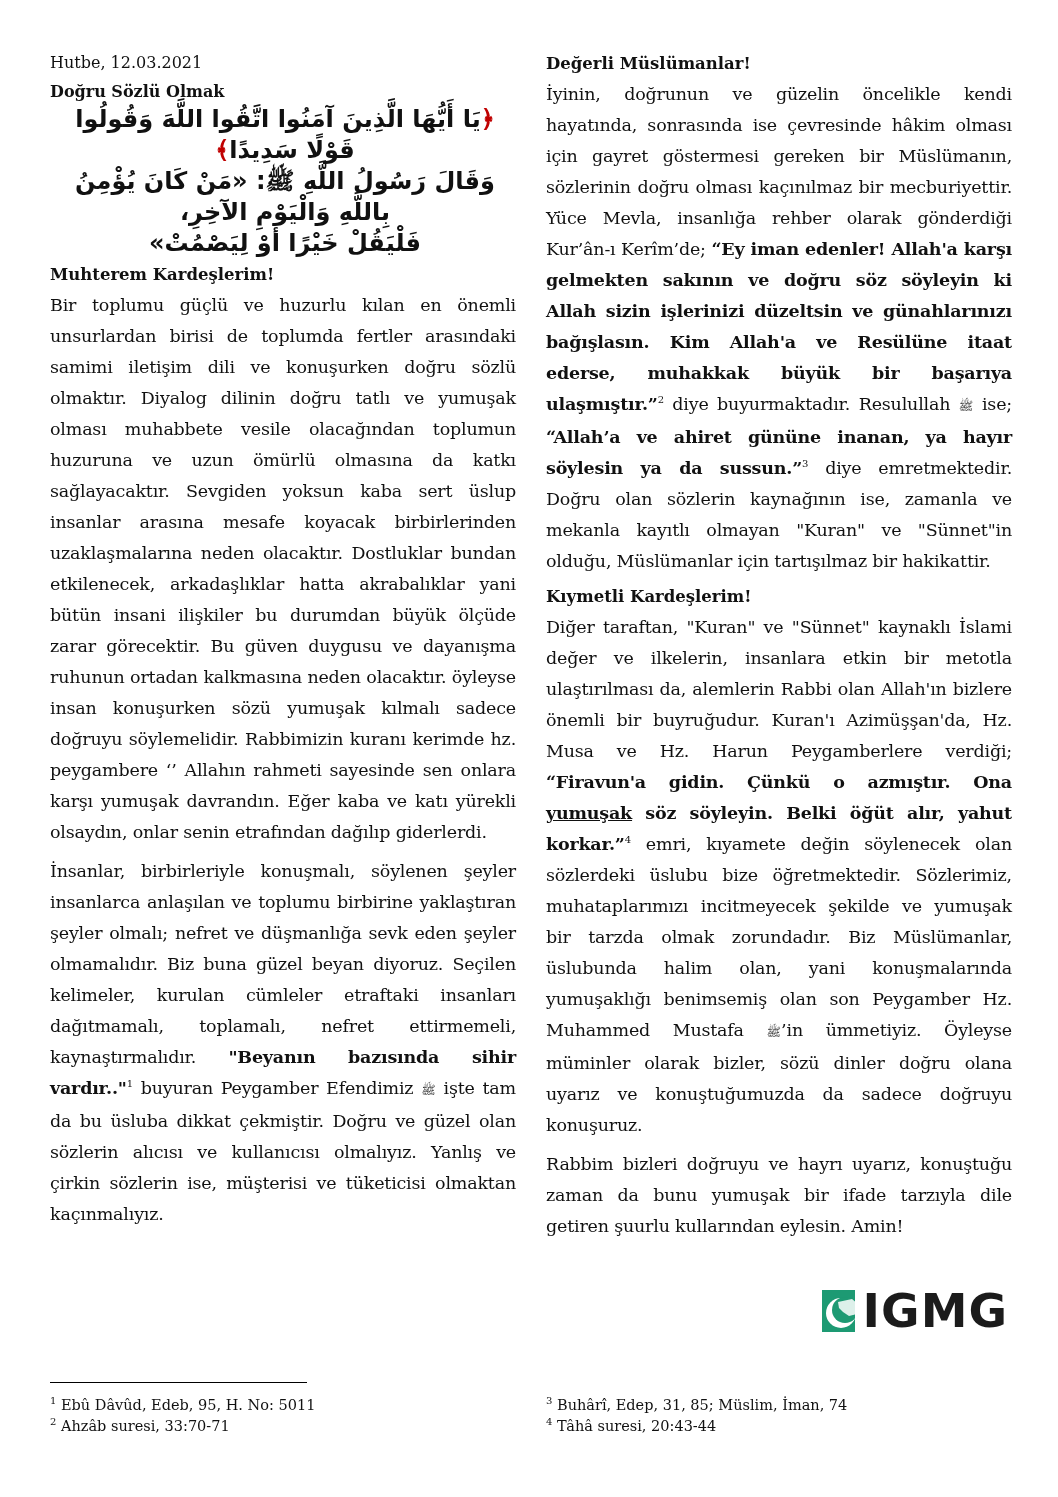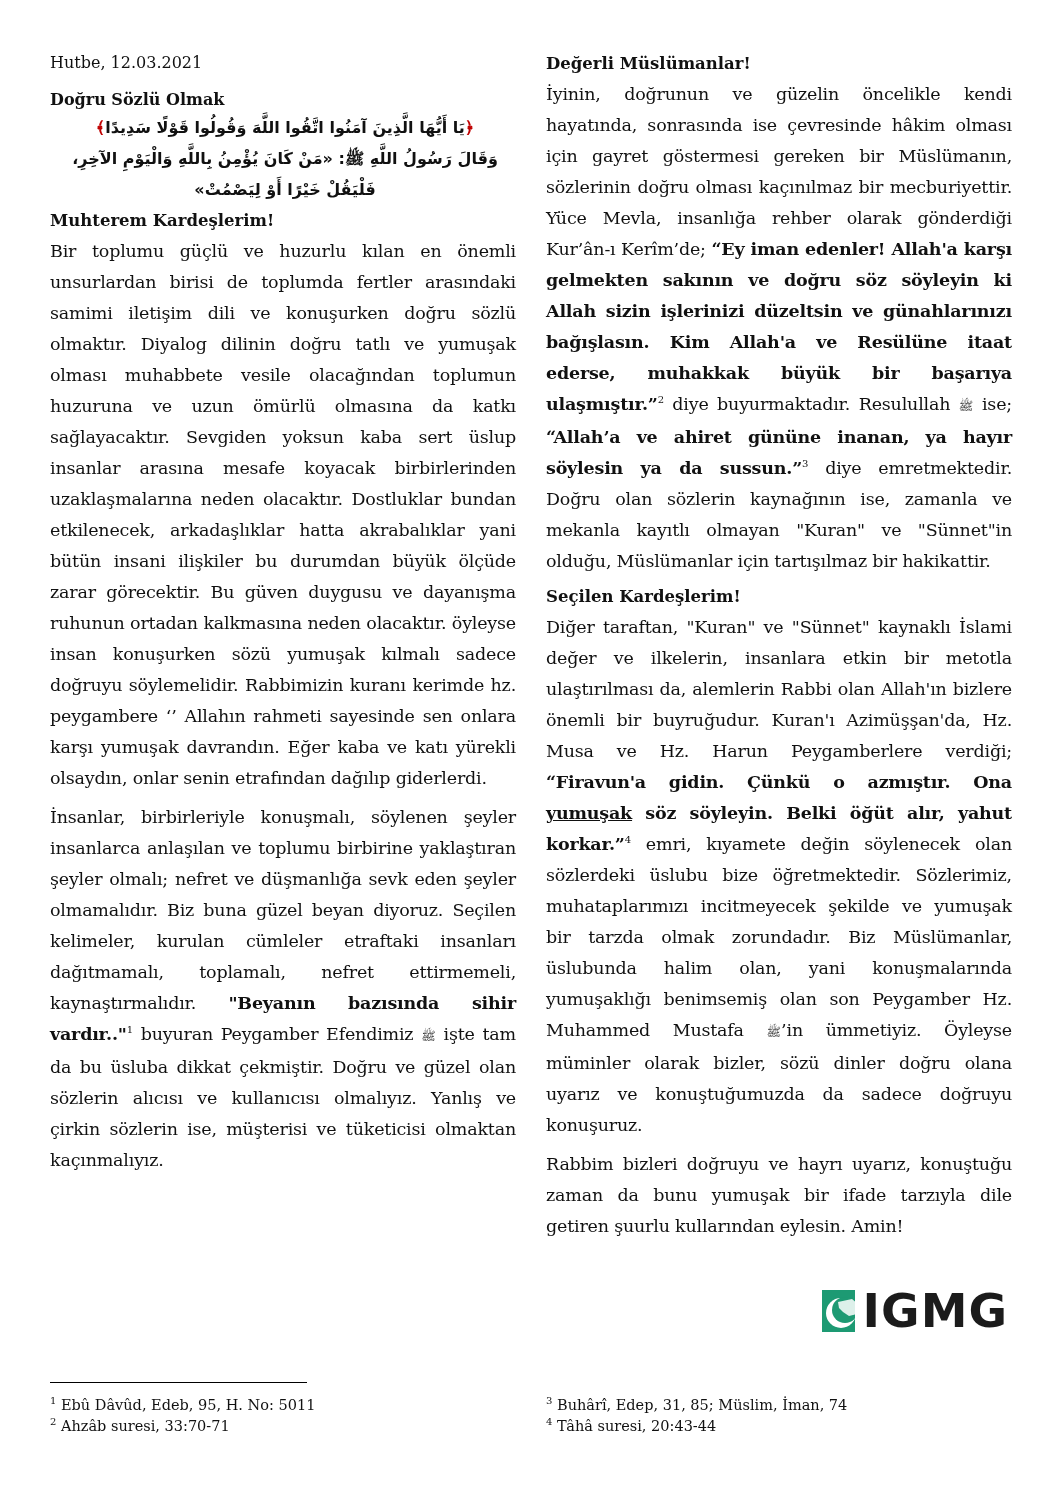--- a/index.html
+++ b/index.html
@@ -2,22 +2,22 @@
 <html><head>
 <meta charset="utf-8">
 <style>
   html, body { margin: 0; padding: 0; background: #ffffff; }
   body { width: 1058px; height: 1497px; position: relative; overflow: hidden;
          font-family: "DejaVu Serif", "Liberation Serif", serif; color: #111; }
   .col { position: absolute; top: 52px; width: 470px; }
   .col-left { left: 50px; }
   .col-right { left: 546px; }
   .meta-line { font-size: 16px; line-height: 22px; margin: 0; }
-  .title { font-weight: bold; font-size: 16px; line-height: 20px; margin: 16px 0 2px 0; }
-  .arabic { direction: rtl; text-align: center; font-size: 16px; line-height: 31px;
+  .title { font-weight: bold; font-size: 16px; line-height: 20px; margin: 8px 0 2px 0; }
+  .arabic { direction: rtl; text-align: center; font-size: 24px; line-height: 31px;
             font-family: "DejaVu Sans", sans-serif; font-weight: bold; margin: 0; }
   .arabic .br { color: #c00000; }
   h2.heading { font-weight: bold; font-size: 16.5px; line-height: 24px; margin: 4px 0 3px 0; }
   p.body { font-size: 17.5px; line-height: 31px; text-align: justify; margin: 0 4px 8px 0;
            letter-spacing: -0.2px; }
   p.body b { font-weight: bold; }
   sup { font-size: 10px; line-height: 0; }
   .salat { font-size: 12px; }
   .u { text-decoration: underline; }
   .logo { position: absolute; left: 822px; top: 1289px; width: 186px; height: 44px;
@@ -50,21 +50,21 @@
 
   <h2 class="heading">Muhterem Kardeşlerim!</h2>
   <p class="body">Bir toplumu güçlü ve huzurlu kılan en önemli unsurlardan birisi de toplumda fertler arasındaki samimi iletişim dili ve konuşurken doğru sözlü olmaktır.  Diyalog dilinin doğru tatlı ve yumuşak olması muhabbete vesile olacağından toplumun huzuruna ve uzun ömürlü olmasına da katkı sağlayacaktır.  Sevgiden yoksun kaba sert üslup insanlar arasına mesafe koyacak birbirlerinden uzaklaşmalarına neden olacaktır. Dostluklar bundan etkilenecek, arkadaşlıklar  hatta akrabalıklar yani bütün insani ilişkiler bu durumdan büyük ölçüde zarar görecektir. Bu güven duygusu ve dayanışma ruhunun  ortadan kalkmasına neden olacaktır.   öyleyse insan konuşurken sözü yumuşak kılmalı sadece doğruyu söylemelidir. Rabbimizin kuranı kerimde hz. peygambere  ‘’ Allahın rahmeti sayesinde sen onlara karşı yumuşak davrandın. Eğer kaba ve katı yürekli olsaydın, onlar senin etrafından dağılıp giderlerdi.</p>
   <p class="body"><span>İnsanlar, birbirleriyle konuşmalı, söylenen şeyler insanlarca anlaşılan ve toplumu birbirine yaklaştıran şeyler olmalı; nefret ve düşmanlığa sevk eden şeyler olmamalıdır. Biz buna güzel beyan diyoruz. Seçilen kelimeler, kurulan cümleler etraftaki insanları dağıtmamalı, toplamalı, nefret ettirmemeli, kaynaştırmalıdır. </span><b>"Beyanın bazısında sihir vardır.."</b><sup>1</sup><span> buyuran Peygamber Efendimiz </span><span class="salat">ﷺ</span><span> işte tam da bu üsluba dikkat çekmiştir. Doğru ve güzel olan sözlerin alıcısı ve kullanıcısı olmalıyız. Yanlış ve çirkin sözlerin ise, müşterisi ve tüketicisi olmaktan kaçınmalıyız.</span></p>
 </div>
 
 <div class="col col-right">
   <h2 class="heading" style="margin-top:0;">Değerli Müslümanlar!</h2>
   <p class="body"><span>İyinin, doğrunun ve güzelin öncelikle kendi hayatında, sonrasında ise çevresinde hâkim olması için gayret göstermesi gereken bir Müslümanın, sözlerinin doğru olması kaçınılmaz bir mecburiyettir. Yüce Mevla, insanlığa rehber olarak gönderdiği Kur’ân-ı Kerîm’de; </span><b>“Ey iman edenler! Allah'a karşı gelmekten sakının ve doğru söz söyleyin ki Allah sizin işlerinizi düzeltsin ve günahlarınızı bağışlasın. Kim Allah'a ve Resülüne itaat ederse, muhakkak büyük bir başarıya ulaşmıştır.”</b><sup>2</sup><span> diye buyurmaktadır. Resulullah </span><span class="salat">ﷺ</span><span> ise; </span><b>“Allah’a ve ahiret gününe inanan, ya hayır söylesin ya da sussun.”</b><sup>3</sup><span> diye emretmektedir.  Doğru olan sözlerin kaynağının ise, zamanla ve mekanla kayıtlı olmayan "Kuran" ve "Sünnet"in olduğu, Müslümanlar için tartışılmaz bir hakikattir.</span></p>
 
-  <h2 class="heading">Seçilen Kardeşlerim!</h2>
+  <h2 class="heading">Kıymetli Kardeşlerim!</h2>
   <p class="body"><span>Diğer taraftan, "Kuran" ve "Sünnet" kaynaklı İslami değer ve ilkelerin, insanlara etkin bir metotla ulaştırılması da, alemlerin Rabbi olan Allah'ın bizlere önemli bir buyruğudur. Kuran'ı Azimüşşan'da, Hz. Musa ve Hz. Harun Peygamberlere verdiği; </span><b><span>“Firavun'a gidin. Çünkü o azmıştır. Ona </span><span class="u">yumuşak</span><span> söz söyleyin. Belki öğüt alır, yahut korkar.”</span></b><sup>4</sup><span> emri, kıyamete değin söylenecek olan sözlerdeki üslubu bize öğretmektedir. Sözlerimiz, muhataplarımızı incitmeyecek şekilde ve yumuşak bir tarzda olmak zorundadır.  Biz Müslümanlar, üslubunda halim olan, yani konuşmalarında yumuşaklığı benimsemiş olan son Peygamber Hz. Muhammed Mustafa </span><span class="salat">ﷺ</span><span>’in ümmetiyiz. Öyleyse müminler olarak bizler, sözü dinler doğru olana uyarız ve konuştuğumuzda da sadece doğruyu konuşuruz.</span></p>
 
   <p class="body">Rabbim bizleri doğruyu ve hayrı uyarız, konuştuğu zaman da bunu yumuşak bir ifade tarzıyla dile getiren şuurlu kullarından eylesin. Amin!</p>
 </div>
 
 <div class="logo">
   <div class="logo-mark">
     <svg width="42" height="42" viewBox="0 0 42 42">
       <rect width="42" height="42" fill="#1d9a73"></rect>
       <circle cx="19" cy="23" r="15" fill="#ffffff"></circle>

